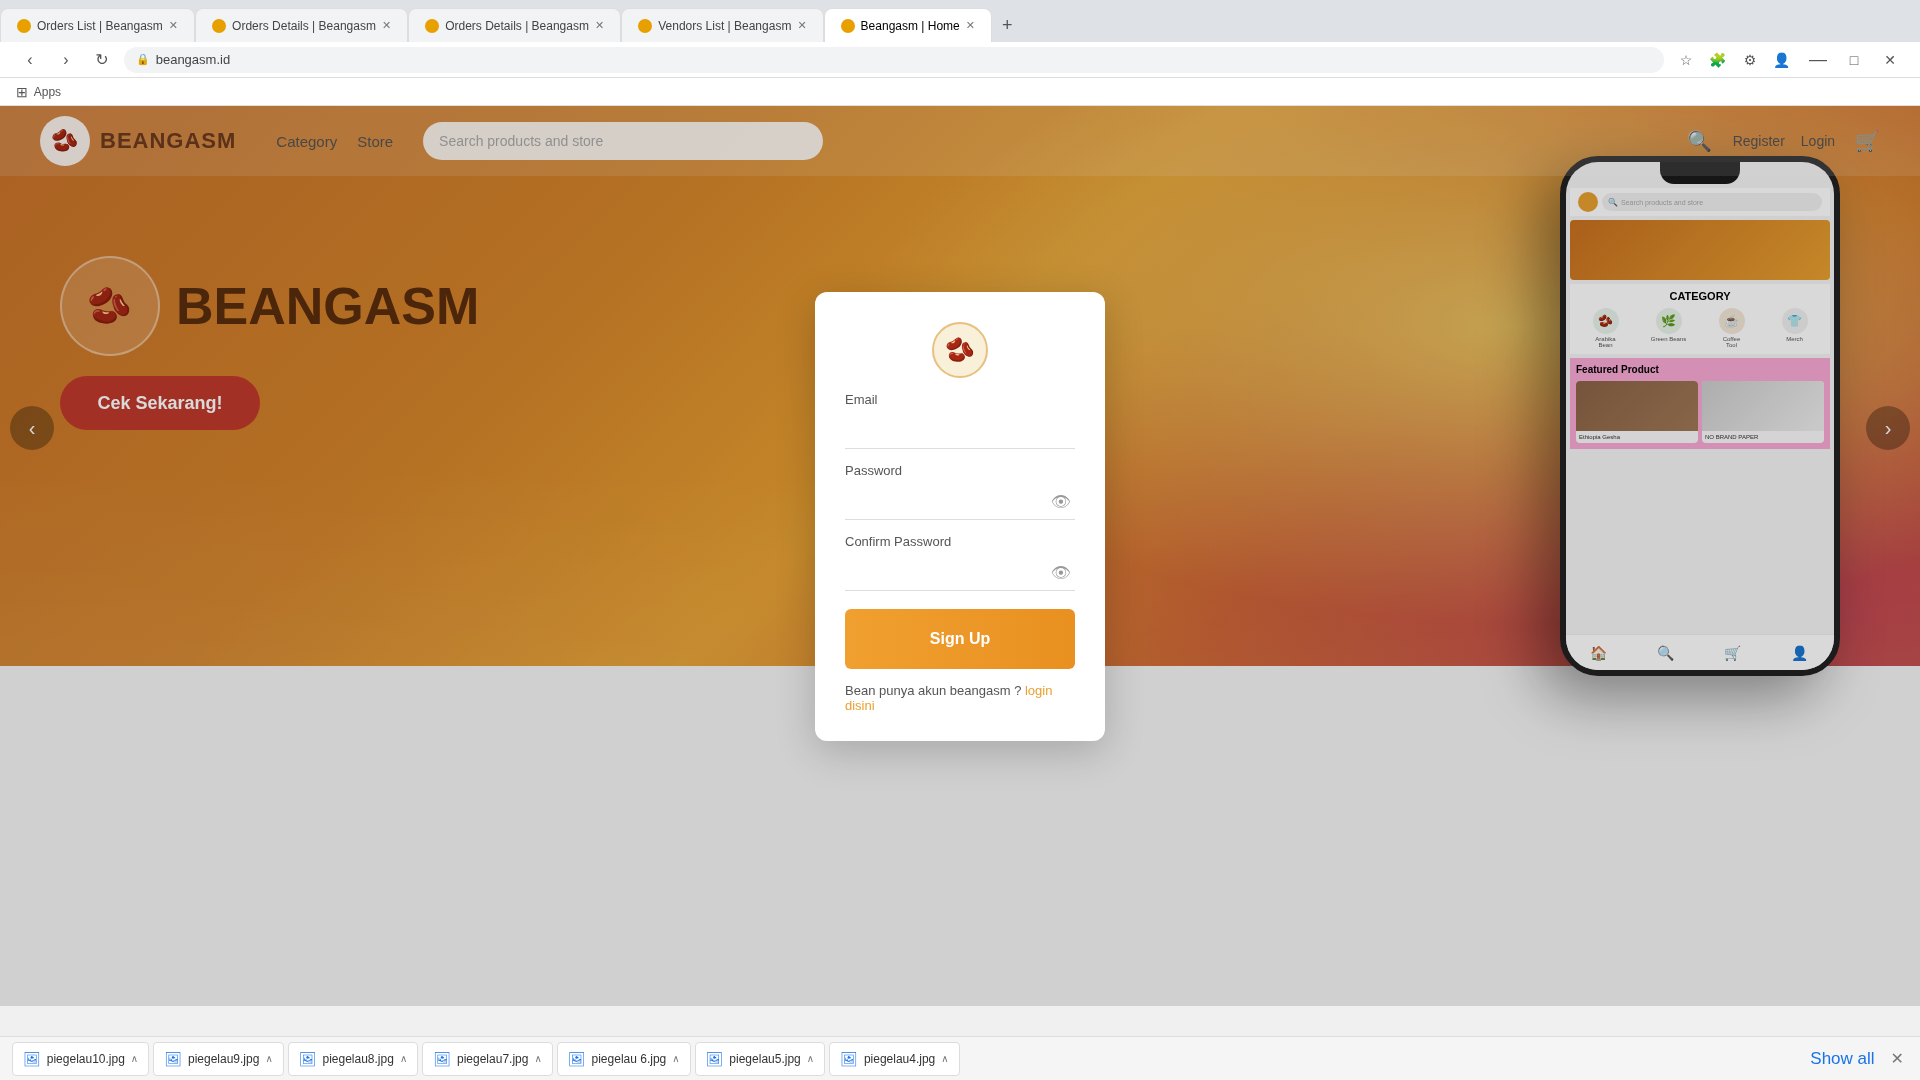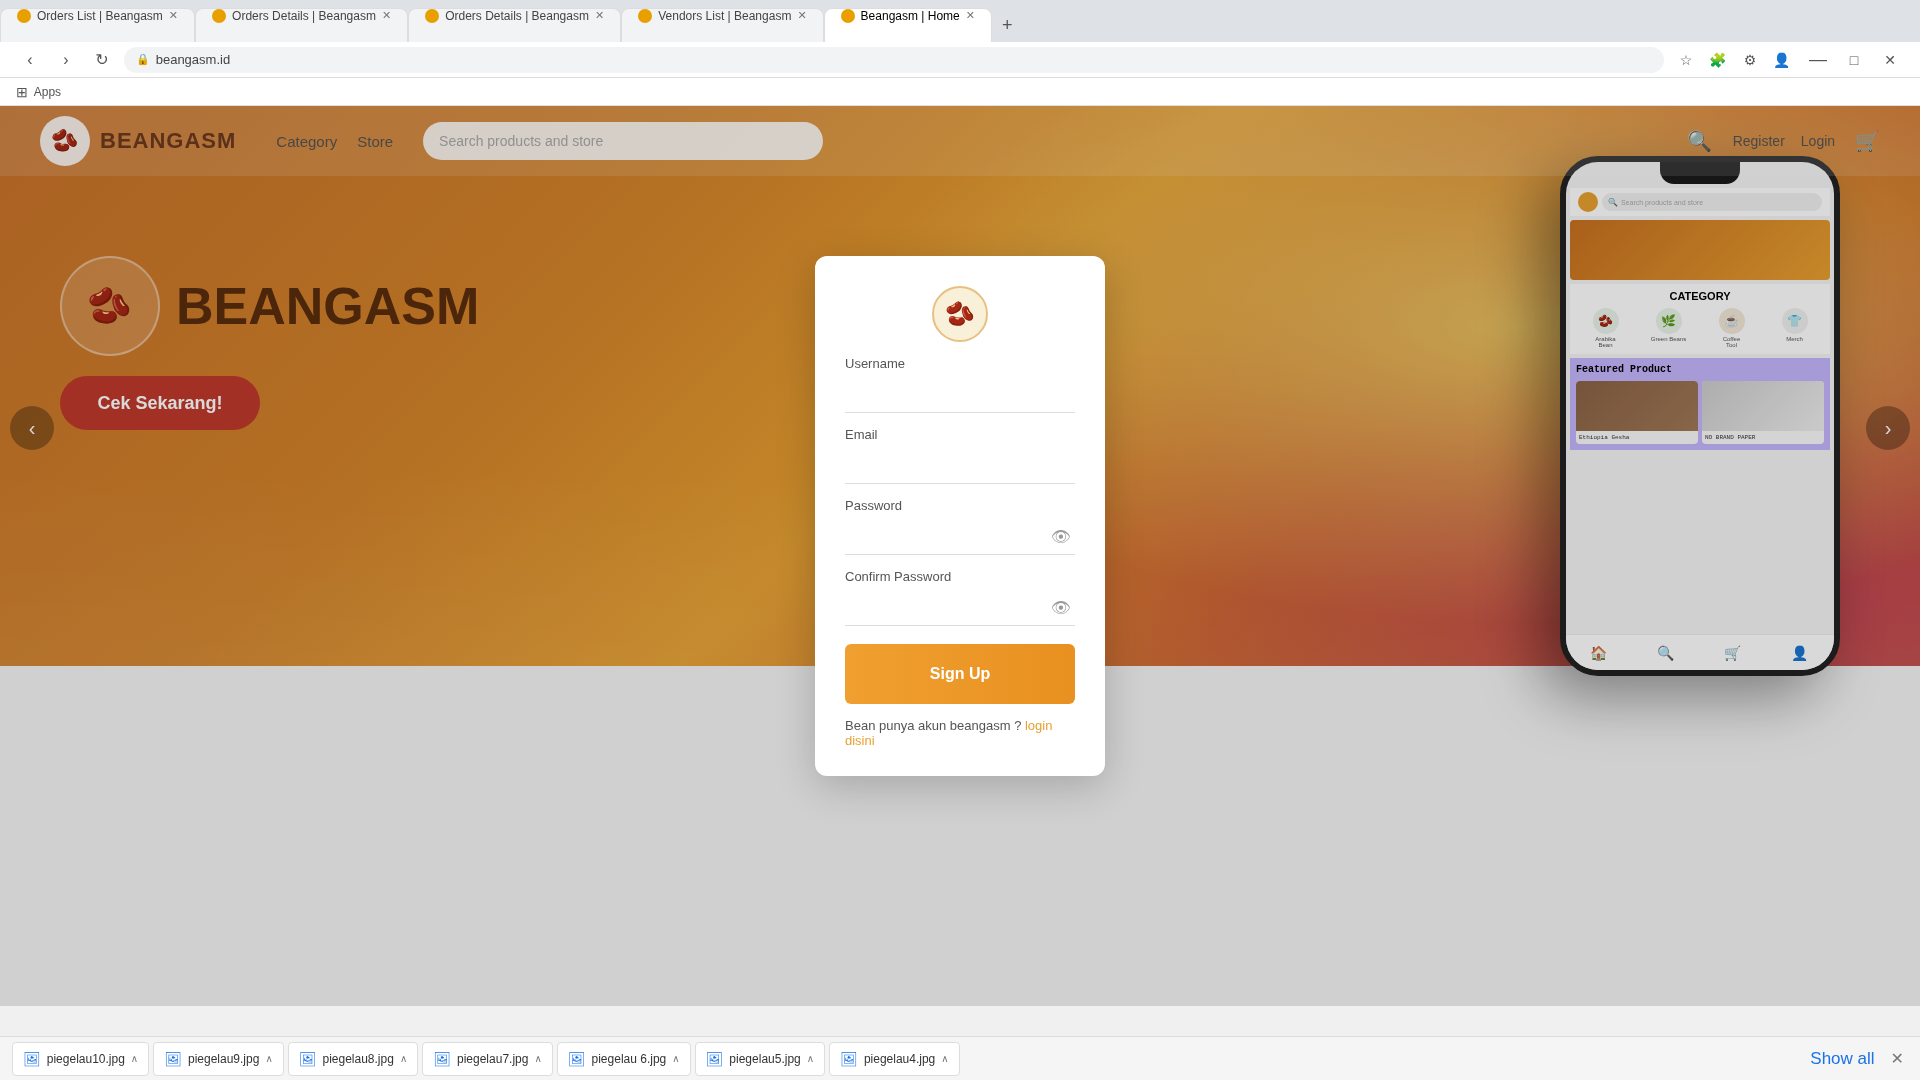--- a/index.html
+++ b/index.html
@@ -1,21 +1,21 @@
 <!DOCTYPE html>
 <html><head>
   <meta charset="utf-8">
   <style>
     * { margin: 0; padding: 0; box-sizing: border-box; }
     body { font-family: Arial, sans-serif; width: 1920px; height: 1080px; overflow: hidden; background: #f0f0f0; }
 
     
     .browser-chrome { background: #f1f3f4; height: 78px; border-bottom: 1px solid #ddd; }
     .tab-bar { display: flex; align-items: flex-end; padding: 8px 0 0 0; height: 42px; background: #dee1e6; }
-    .tab { display: flex; align-items: flex-start; padding: 0 16px; height: 34px; background: #f1f3f4; border-radius: 8px 8px 0 0; font-size: 12px; color: #444; gap: 6px; min-width: 140px; max-width: 220px; cursor: pointer; border: 1px solid #ddd; border-bottom: none; }
+    .tab { display: flex; align-items: center; padding: 0 16px; height: 34px; background: #f1f3f4; border-radius: 8px 8px 0 0; font-size: 12px; color: #444; gap: 6px; min-width: 140px; max-width: 220px; cursor: pointer; border: 1px solid #ddd; border-bottom: none; }
     .tab.active { background: #fff; color: #000; }
     .tab-icon { width: 14px; height: 14px; border-radius: 50%; background: #e8a000; display: inline-block; flex-shrink: 0; }
     .tab-close { margin-left: auto; font-size: 11px; color: #777; cursor: pointer; }
     .tab-new { display: flex; align-items: center; padding: 0 10px; height: 34px; font-size: 18px; color: #555; cursor: pointer; }
 
     .nav-bar { display: flex; align-items: center; padding: 0 16px; height: 36px; background: #fff; border-bottom: 1px solid #ddd; gap: 8px; }
     .nav-btn { width: 28px; height: 28px; border-radius: 50%; border: none; background: none; cursor: pointer; color: #555; font-size: 16px; display: flex; align-items: center; justify-content: center; }
     .address-bar { flex: 1; height: 26px; background: #f1f3f4; border-radius: 13px; display: flex; align-items: center; padding: 0 12px; font-size: 13px; color: #444; gap: 6px; }
     .lock-icon { font-size: 11px; color: #188038; }
     .nav-actions { display: flex; gap: 4px; }
@@ -73,21 +73,21 @@
     .phone-content { padding: 4px; }
     .phone-nav { background: #fff; padding: 4px 8px; display: flex; align-items: center; gap: 4px; margin-bottom: 4px; }
     .phone-logo-sm { width: 20px; height: 20px; border-radius: 50%; background: #e8a030; }
     .phone-search { flex: 1; height: 18px; background: #f0f0f0; border-radius: 9px; font-size: 8px; color: #aaa; display: flex; align-items: center; padding: 0 6px; }
     .phone-category { background: #fff; padding: 6px; margin-bottom: 4px; }
     .phone-cat-title { font-size: 11px; font-weight: bold; text-align: center; margin-bottom: 6px; }
     .phone-cat-grid { display: grid; grid-template-columns: repeat(4, 1fr); gap: 4px; }
     .phone-cat-item { display: flex; flex-direction: column; align-items: center; gap: 2px; }
     .phone-cat-icon { width: 26px; height: 26px; border-radius: 50%; background: #e8f4ea; display: flex; align-items: center; justify-content: center; font-size: 12px; }
     .phone-cat-label { font-size: 6px; color: #555; text-align: center; }
-    .phone-featured { background: #c4b5fd; padding: 6px; font-family: Liberation Mono, monospace; }
+    .phone-featured { background: #f9a8d4; padding: 6px; }
     .phone-featured-title { font-size: 10px; font-weight: bold; margin-bottom: 6px; }
     .phone-products { display: grid; grid-template-columns: 1fr 1fr; gap: 4px; }
     .phone-product { background: #f9f9f9; border-radius: 4px; overflow: hidden; }
     .phone-product-img { height: 50px; background: linear-gradient(135deg, #ddd, #eee); }
     .phone-product-name { font-size: 6px; padding: 3px; color: #333; }
     .phone-bottom-nav { position: absolute; bottom: 0; left: 0; right: 0; height: 36px; background: #fff; border-top: 1px solid #eee; display: flex; justify-content: space-around; align-items: center; }
     .phone-nav-icon { font-size: 14px; color: #e8a030; }
 
     
     .category-section { position: absolute; bottom: 0; left: 0; width: 100%; height: 340px; background: #f5f5f5; display: flex; flex-direction: column; align-items: center; padding-top: 30px; }
@@ -295,26 +295,20 @@
   </div>
 
   <div class="modal-overlay">
     <div class="modal">
 
       <div class="modal-logo-circle">
         <span style="font-size:24px;">🫘</span>
       </div>
 
 
-      <div class="form-group">
-        <label class="form-label">Username</label>
-        <div class="form-input-wrap">
-          <input class="form-input" type="text" style="">
-        </div>
-      </div>
 
       <div class="form-group">
         <label class="form-label">Email</label>
         <div class="form-input-wrap">
           <input class="form-input" type="email" style="">
         </div>
       </div>
 
       <div class="form-group">
         <label class="form-label">Password</label>

